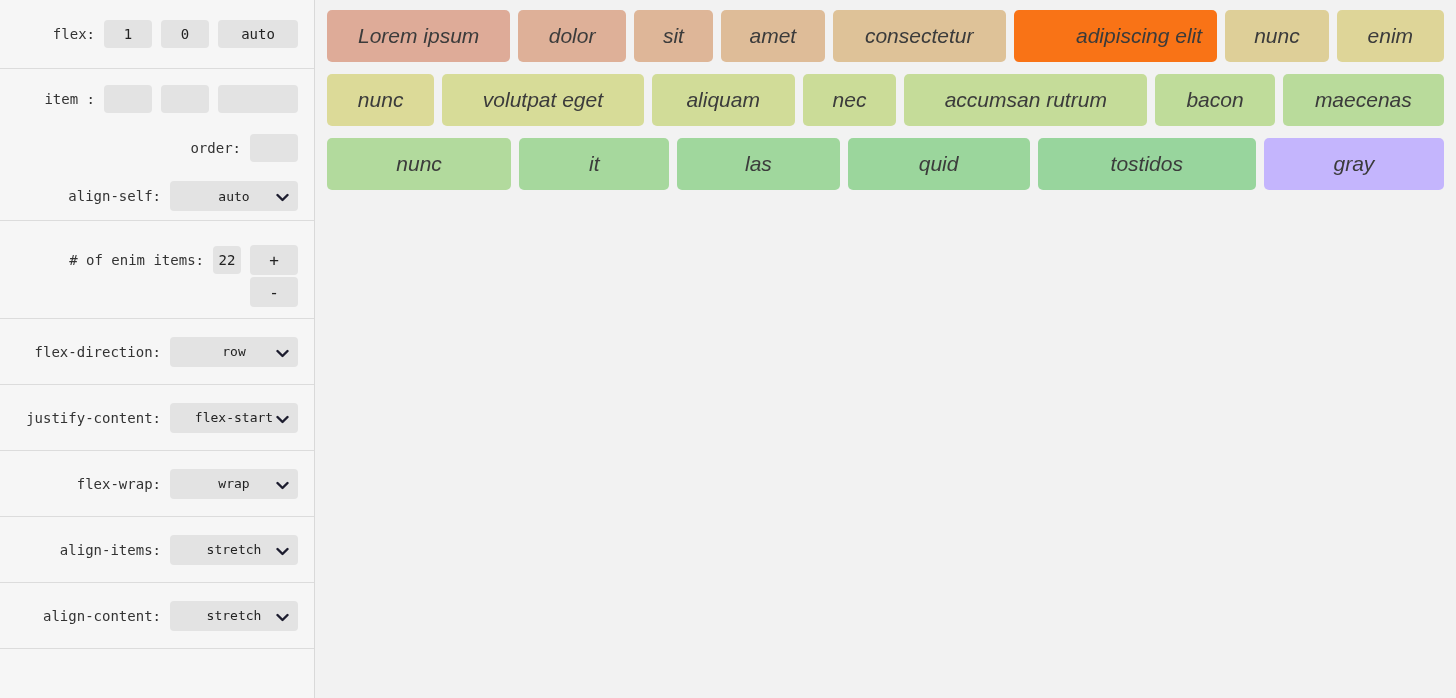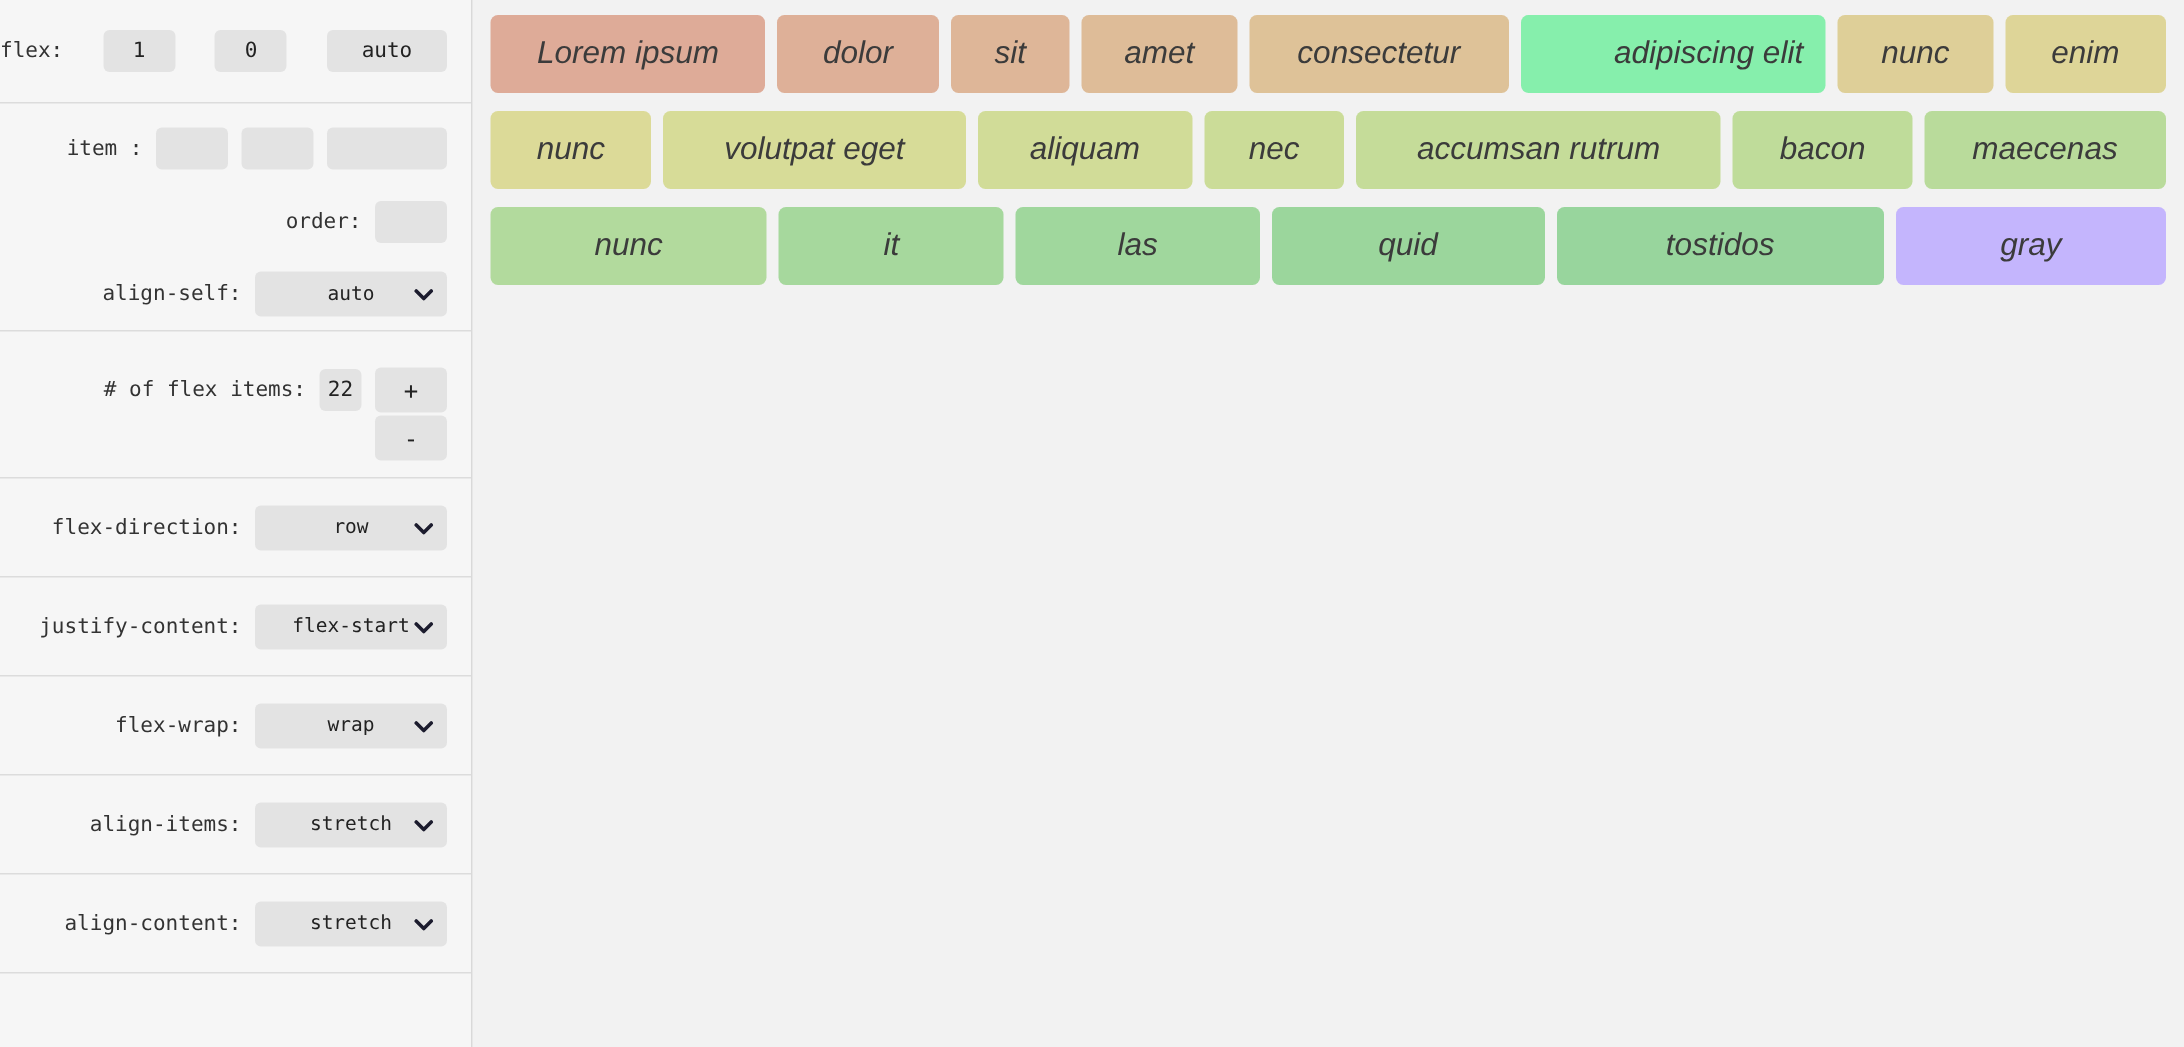--- a/index.html
+++ b/index.html
@@ -95,21 +95,21 @@
     background: #e3e3e3;
     border: none;
     border-radius: 4px;
     font-family: "DejaVu Sans Mono", monospace;
     font-size: 16px;
     color: #222;
     cursor: pointer;
   }
 
   .sec-flex { height: 69px; display: flex; align-items: center; }
-  .sec-flex .ctl-row { width: 100%; justify-content: space-between; }
+  .sec-flex .ctl-row { width: 100%; }
   .sec-item { height: 152px; padding-top: 16px; padding-left: 12px; }
   .sec-item .ctl-row + .ctl-row { margin-top: 21px; }
   .sec-item .ctl-row.align-self-row { margin-top: 19px; }
   .sec-count { height: 98px; padding-top: 24px; }
   .sec-count .ctl-row + .ctl-row { margin-top: 2px; }
   .sec-select { height: 66px; display: flex; align-items: center; }
   .sec-select .ctl-row { width: 100%; }
 
   
   .main {
@@ -167,21 +167,21 @@
           <svg width="13" height="9" viewBox="0 0 13 9">
               <polyline points="1.5,2 6.5,7 11.5,2" fill="none" stroke="#1c1c2e" stroke-width="2.4" stroke-linecap="round" stroke-linejoin="round"></polyline>
             </svg>
         </span>
       </div>
     </div>
   </div>
 
   <div class="section sec-count">
     <div class="ctl-row">
-      <span class="lbl"># of flex items:</span>
+      <span class="lbl"># of enim items:</span>
       <input class="tb num" value="22" style="">
       <button class="stepper-btn">+</button>
     </div>
     <div class="ctl-row">
       <button class="stepper-btn">-</button>
     </div>
   </div>
 
   <div class="section sec-select">
     <div class="ctl-row">
@@ -255,21 +255,21 @@
 
 </div>
 
 <div class="main">
     <div class="flex-line">
       <div class="flex-item" style="background: rgb(222, 171, 152); flex-basis: 180px;">Lorem ipsum</div>
       <div class="flex-item" style="background: rgb(222, 176, 152); flex-basis: 104px;">dolor</div>
       <div class="flex-item" style="background: rgb(222, 182, 152); flex-basis: 76px;">sit</div>
       <div class="flex-item" style="background: rgb(222, 188, 152); flex-basis: 100px;">amet</div>
       <div class="flex-item" style="background: rgb(222, 194, 152); flex-basis: 170px;">consectetur</div>
-      <div class="flex-item" style="background: #86efac; flex-basis: 200px; padding-left: 47px;">adipiscing elit</div>
+      <div class="flex-item" style="background: #f97316; flex-basis: 200px; padding-left: 47px;">adipiscing elit</div>
       <div class="flex-item" style="background: rgb(222, 207, 152); flex-basis: 100px;">nunc</div>
       <div class="flex-item" style="background: rgb(222, 213, 152); flex-basis: 104px;">enim</div>
     </div>
     <div class="flex-line">
       <div class="flex-item" style="background: rgb(220, 218, 152); flex-basis: 104px;">nunc</div>
       <div class="flex-item" style="background: rgb(215, 220, 152); flex-basis: 198px;">volutpat eget</div>
       <div class="flex-item" style="background: rgb(209, 220, 152); flex-basis: 140px;">aliquam</div>
       <div class="flex-item" style="background: rgb(203, 220, 152); flex-basis: 90px;">nec</div>
       <div class="flex-item" style="background: rgb(197, 220, 153); flex-basis: 240px;">accumsan rutrum</div>
       <div class="flex-item" style="background: rgb(191, 220, 154); flex-basis: 116px;">bacon</div>

